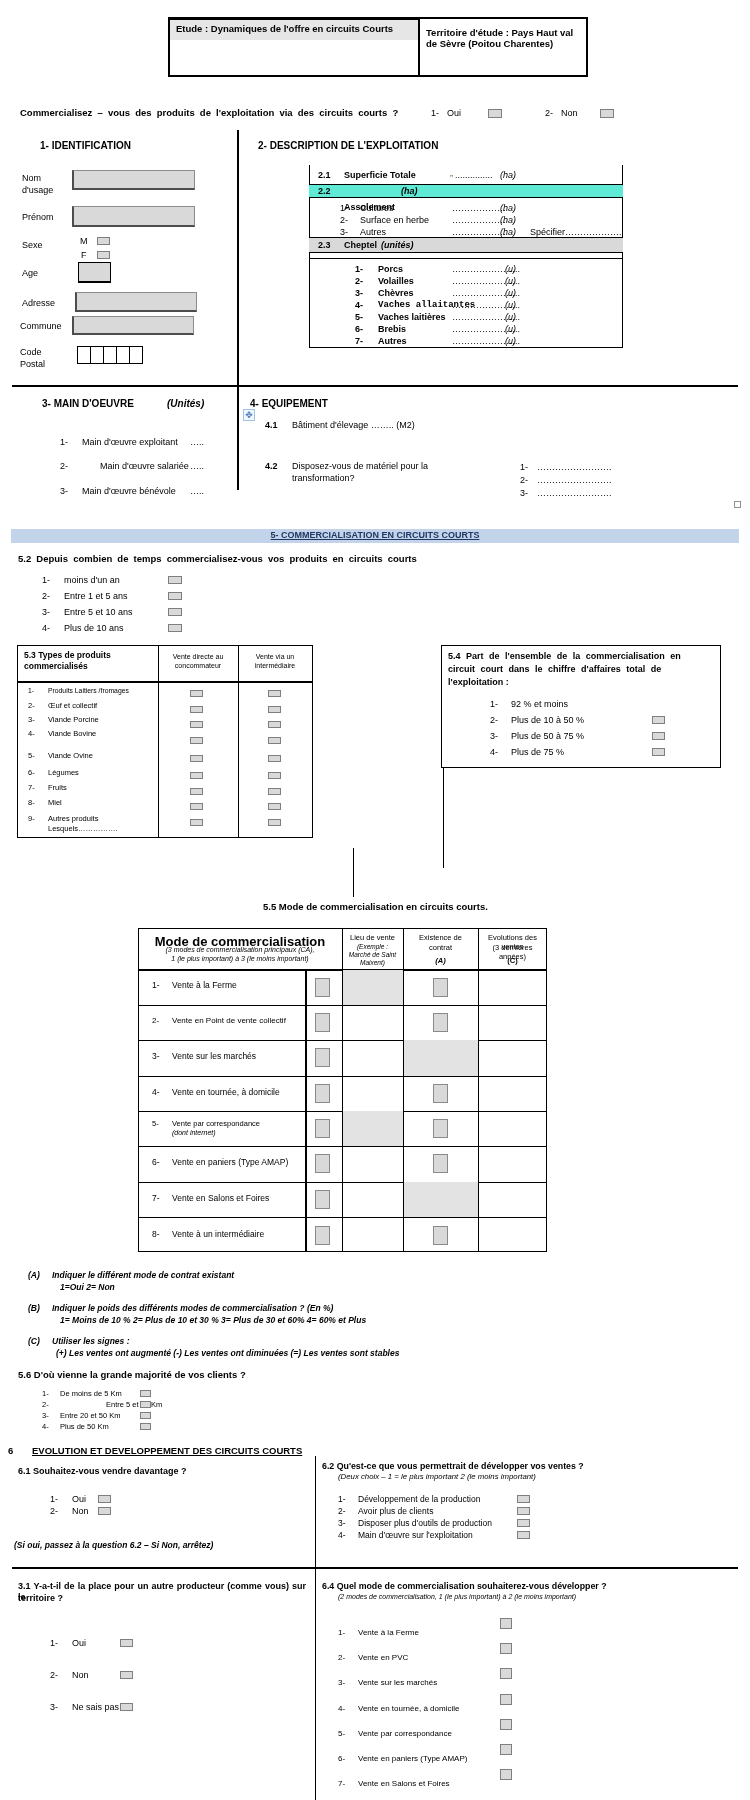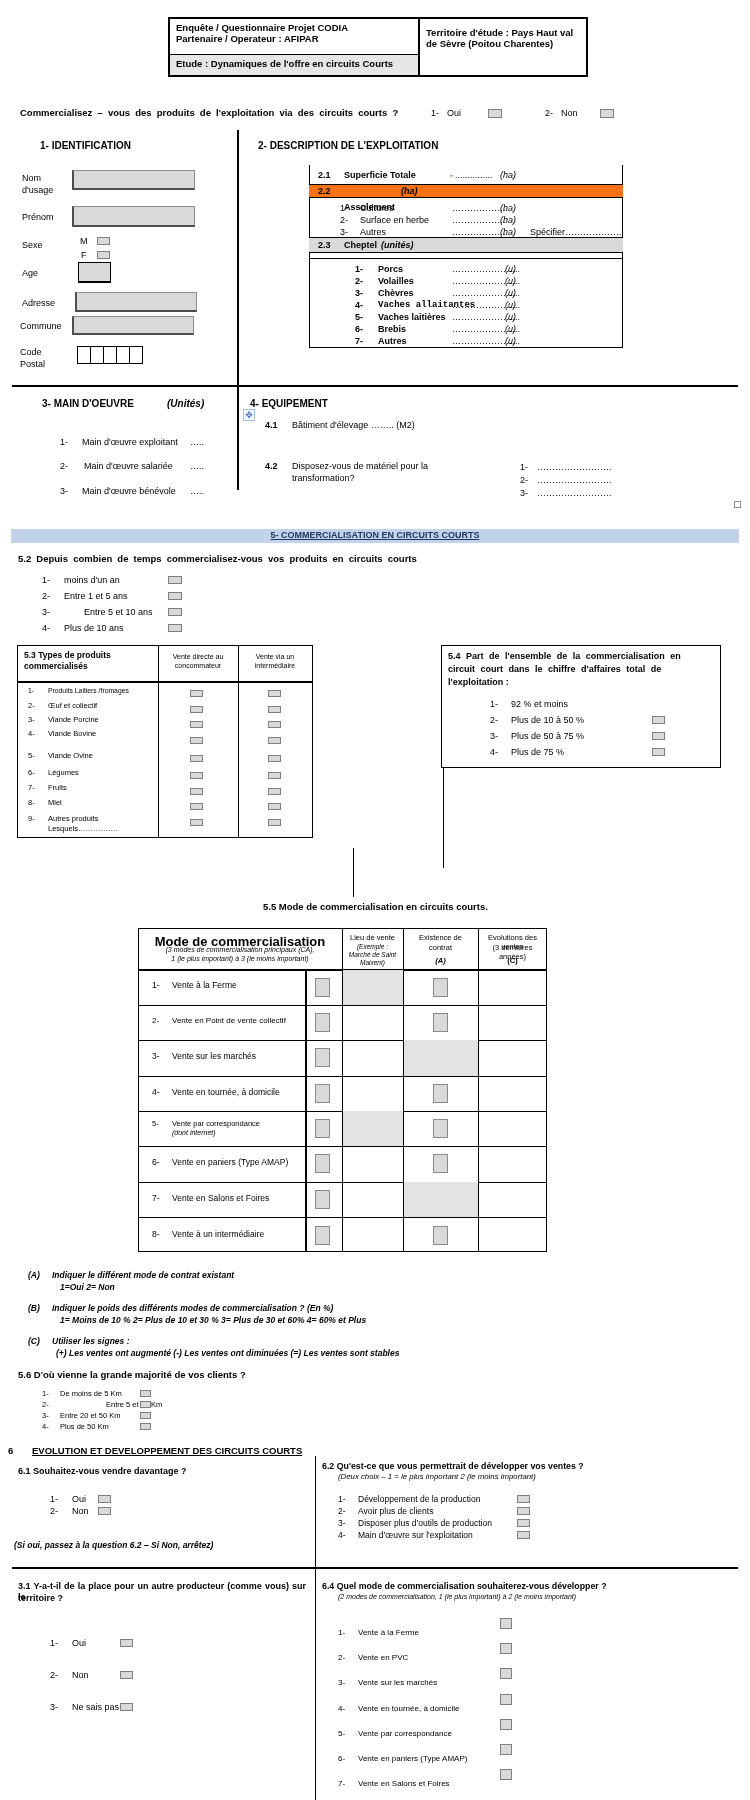--- a/index.html
+++ b/index.html
@@ -37,24 +37,20 @@
   .ws2{word-spacing:2.5px;}
   .ws3{word-spacing:3px;}
 </style>
 </head>
 <body>
 
 <div class="page">
 
   <div class="hdr-box">
     <div class="hdr-left">
-      <div class="hdr-lt">
-        <div>Enquête / Questionnaire Projet CODIA</div>
-        <div>Partenaire / Operateur : AFIPAR</div>
-      </div>
       <div class="hdr-lb">Etude : Dynamiques de l'offre en circuits Courts</div>
     </div>
     <div class="hdr-right">Territoire d'étude : Pays Haut val de Sèvre (Poitou Charentes)</div>
   </div>
 
   <div class="abs b ws2" style="left:20px;top:107px;width:405px;font-size:9.5px;">Commercialisez – vous des produits de l'exploitation via des circuits courts ?</div>
   <span class="abs" style="left:431px;top:108px;">1-</span>
   <span class="abs" style="left:447px;top:108px;">Oui</span>
   <span class="cb-flat" style="left:488px;top:109px;width:14px;height:9px;"></span>
   <span class="abs" style="left:545px;top:108px;">2-</span>
@@ -91,21 +87,21 @@
     <span class="cp-box"></span>
   </div>
 
   <div class="abs b" style="left:258px;top:140px;font-size:10px;">2-   DESCRIPTION DE L'EXPLOITATION</div>
   <div class="abs" style="left:309px;top:165px;width:314px;height:183px;border-left:1.5px solid #000;border-right:1.5px solid #000;border-bottom:1.5px solid #000;box-sizing:border-box;"></div>
   <span class="abs b" style="left:318px;top:170px;">2.1</span>
   <span class="abs b" style="left:344px;top:170px;">Superficie Totale</span>
   <span class="abs" style="left:450px;top:168px;color:#538135;">„</span>
   <span class="abs" style="left:455px;top:170px;">...............</span>
   <span class="abs i" style="left:500px;top:170px;">(ha)</span>
-  <div class="abs" style="left:309px;top:184px;width:314px;height:14px;background:#f97316;border-top:1px solid #000;border-bottom:1px solid #000;box-sizing:border-box;">
+  <div class="abs" style="left:309px;top:184px;width:314px;height:14px;background:#5eead4;border-top:1px solid #000;border-bottom:1px solid #000;box-sizing:border-box;">
     <span class="b" style="position:absolute;left:9px;top:1px;">2.2</span>
     <span class="b" style="position:absolute;left:35px;top:17px;">Assolement </span>
     <span class="b i" style="position:absolute;left:92px;top:1px;">(ha)</span>
   </div>
 
   <span class="abs" style="left:340px;top:203px;">1-</span>
   <span class="abs" style="left:360px;top:203px;">Cultures</span>
   <span class="abs" style="left:452px;top:203px;">………………</span>
   <span class="abs i" style="left:500px;top:203px;">(ha)</span>
   <span class="abs" style="left:340px;top:215px;">2-</span>
@@ -152,21 +148,21 @@
     <span class="abs b" style="left:378px;top:336px;">Autres</span>
     <span class="abs" style="left:452px;top:336px;">…………………..</span>
     <span class="abs i" style="left:505px;top:336px;">(u)</span>
 
   <span class="abs b" style="left:42px;top:398px;font-size:10px;">3-   MAIN D'OEUVRE </span>
   <span class="abs b i" style="left:167px;top:398px;font-size:10px;">(Unités)</span>
   <span class="abs" style="left:60px;top:437px;">1-</span>
     <span class="abs" style="left:82px;top:437px;">Main d'œuvre exploitant</span>
     <span class="abs" style="left:190px;top:437px;">…..</span>
   <span class="abs" style="left:60px;top:461px;">2-</span>
-    <span class="abs" style="left:84px;top:461px;text-align:right;">Main d'œuvre salariée</span>
+    <span class="abs" style="left:100px;top:461px;text-align:right;">Main d'œuvre salariée</span>
     <span class="abs" style="left:190px;top:461px;">…..</span>
   <span class="abs" style="left:60px;top:486px;">3-</span>
     <span class="abs" style="left:82px;top:486px;">Main d'œuvre bénévole</span>
     <span class="abs" style="left:190px;top:486px;">…..</span>
 
   <span class="abs b" style="left:250px;top:398px;font-size:10px;">4-   EQUIPEMENT</span>
   <div class="move-icon">✥</div>
   <span class="abs b" style="left:265px;top:420px;">4.1</span>
   <span class="abs" style="left:292px;top:420px;">Bâtiment d'élevage  …….. (M2)</span>
   <span class="abs b" style="left:265px;top:461px;">4.2</span>
@@ -183,21 +179,21 @@
   <div class="banner"><span class="u">5-   COMMERCIALISATION EN CIRCUITS COURTS</span></div>
 
   <div class="abs b ws2" style="left:18px;top:553px;font-size:9.5px;">5.2 Depuis combien de temps commercialisez-vous  vos produits  en circuits courts</div>
   <span class="abs" style="left:42px;top:575px;">1-</span>
     <span class="abs" style="left:64px;top:575px;">moins d'un an</span>
     <span class="cb-flat" style="left:168px;top:576px;width:14px;"></span>
   <span class="abs" style="left:42px;top:591px;">2-</span>
     <span class="abs" style="left:64px;top:591px;">Entre 1 et 5 ans</span>
     <span class="cb-flat" style="left:168px;top:592px;width:14px;"></span>
   <span class="abs" style="left:42px;top:607px;">3-</span>
-    <span class="abs" style="left:64px;top:607px;margin-left:20px;">Entre 5 et 10 ans</span>
+    <span class="abs" style="left:64px;top:607px;">Entre 5 et 10 ans</span>
     <span class="cb-flat" style="left:168px;top:608px;width:14px;"></span>
   <span class="abs" style="left:42px;top:623px;">4-</span>
     <span class="abs" style="left:64px;top:623px;">Plus de 10 ans</span>
     <span class="cb-flat" style="left:168px;top:624px;width:14px;"></span>
 
   <div class="t53"></div>
   <div class="vline" style="left:158px;top:645px;height:193px;"></div>
   <div class="vline" style="left:238px;top:645px;height:193px;"></div>
   <div class="hline" style="left:17px;top:681px;width:296px;height:1.5px;"></div>
   <div class="abs b" style="left:24px;top:650px;font-size:8.5px;">5.3 Types de produits</div>

